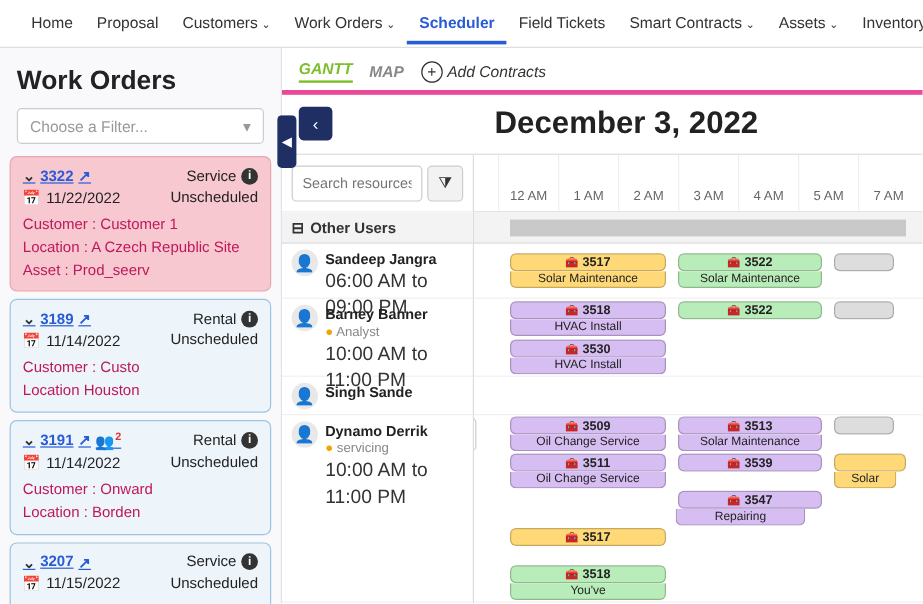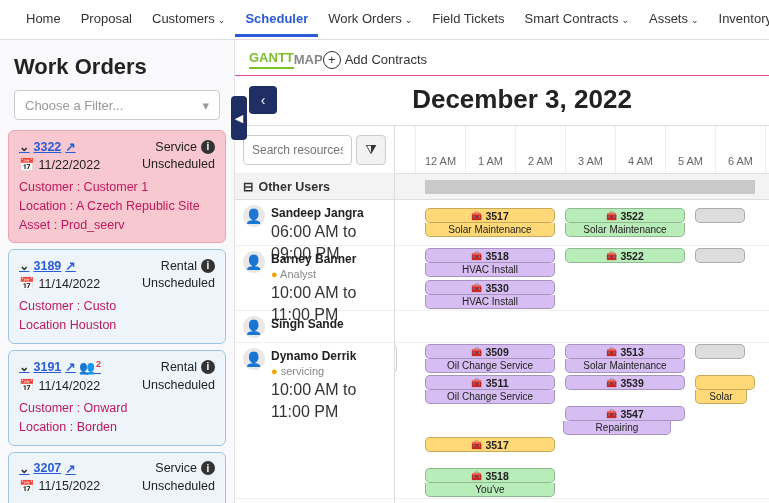--- a/index.html
+++ b/index.html
@@ -21,21 +21,21 @@
   .wo-head { display: flex; justify-content: space-between; align-items: center; margin-bottom: 3px; }
   .wo-id { color: #2a5bd7; font-weight: 700; text-decoration: underline; display: flex; align-items: center; gap: 4px; }
   .wo-type { color: #222; display: flex; align-items: center; gap: 4px; }
   .wo-row2 { display: flex; justify-content: space-between; color: #222; margin-bottom: 6px; }
   .wo-date { display: flex; align-items: center; gap: 4px; }
   .wo-meta { color: #be185d; line-height: 1.5; }
 
   .collapse-tab { position: absolute; right: -13px; top: 56px; width: 16px; height: 44px; background: #1f2f63; border-radius: 4px; display:flex; align-items:center; justify-content:center; color:#fff; font-size:11px; }
 
   .scheduler { flex: 1; display: flex; flex-direction: column; overflow: hidden; }
-  .sched-top { display: flex; align-items: center; padding: 10px 14px 6px; border-bottom: 1px solid #ec4899; }
+  .sched-top { display: flex; align-items: center; gap: 14px; padding: 10px 14px 6px; border-bottom: 4px solid #ec4899; font-style: italic; }
   .view-tab { font-size: 13px; font-weight: 700; color: #888; cursor:pointer; }
   .view-tab.active { color: #7bbf2b; border-bottom: 2px solid #7bbf2b; padding-bottom:2px;}
   .add-equip { display:flex; align-items:center; gap:4px; color:#333; font-size:13px; cursor:pointer; }
   .plus-circ { width:18px;height:18px;border:1.5px solid #333;border-radius:50%;display:flex;align-items:center;justify-content:center;font-size:13px;line-height:1;}
   .date-row { display:flex; align-items:center; padding: 8px 14px 10px; gap: 12px; }
   .nav-btn { width:28px;height:28px;background:#1f2f63;color:#fff;border-radius:4px;display:flex;align-items:center;justify-content:center;font-size:14px;cursor:pointer; }
   .big-date { font-size: 26px; font-weight: 600; color: #222; flex:1; text-align:center; }
 
   .gantt-wrap { flex:1; display:flex; overflow:hidden; border-top:1px solid #ddd; }
   .res-col { width:160px; border-right:1px solid #ddd; }
@@ -70,22 +70,22 @@
 
 <div class="topnav">
   <svg class="logo" viewBox="0 0 40 40">
       <circle cx="20" cy="20" r="15" fill="none" stroke="#1f2f63" stroke-width="3"></circle>
       <ellipse cx="20" cy="20" rx="18" ry="7" fill="none" stroke="#1f2f63" stroke-width="2"></ellipse>
     </svg>
   <div id="nav-items" style="display: flex;">
       <div class="nav-item">Home</div>
       <div class="nav-item">Proposal</div>
       <div class="nav-item">Customers<span class="chev">⌄</span></div>
+      <div class="nav-item">Work Orders<span class="chev">⌄</span></div>
       <div class="nav-item active">Scheduler</div>
-      <div class="nav-item">Work Orders<span class="chev">⌄</span></div>
       <div class="nav-item">Field Tickets</div>
       <div class="nav-item">Smart Contracts<span class="chev">⌄</span></div>
       <div class="nav-item">Assets<span class="chev">⌄</span></div>
       <div class="nav-item">Inventory</div>
     </div>
 </div>
 
 <div class="main">
 
   <div class="sidebar">
@@ -216,21 +216,20 @@
       </div>
       <div class="timeline">
         <div class="hours-hdr" id="hours">
             <div class="hour" style="width:20px;border:none"></div>
             <div class="hour">12 AM</div>
             <div class="hour">1 AM</div>
             <div class="hour">2 AM</div>
             <div class="hour">3 AM</div>
             <div class="hour">4 AM</div>
             <div class="hour">5 AM</div>
-            <div class="hour">6 AM</div>
             <div class="hour">7 AM</div>
           </div>
         <div class="lanes" id="lanes">
             <div class="group-lane">
               <div class="group-strip" style="left:30px;width:330px"></div>
             </div>
             <div class="lane-row" style="height:46px">
               <div class="bar yellow" style="left:30px;width:130px;top:8px"><span class="mini-ic">🧰</span>3517</div>
               <div class="bar yellow sub" style="left:30px;width:130px;top:23px">Solar Maintenance</div>
               <div class="bar green" style="left:170px;width:120px;top:8px"><span class="mini-ic">🧰</span>3522</div>

